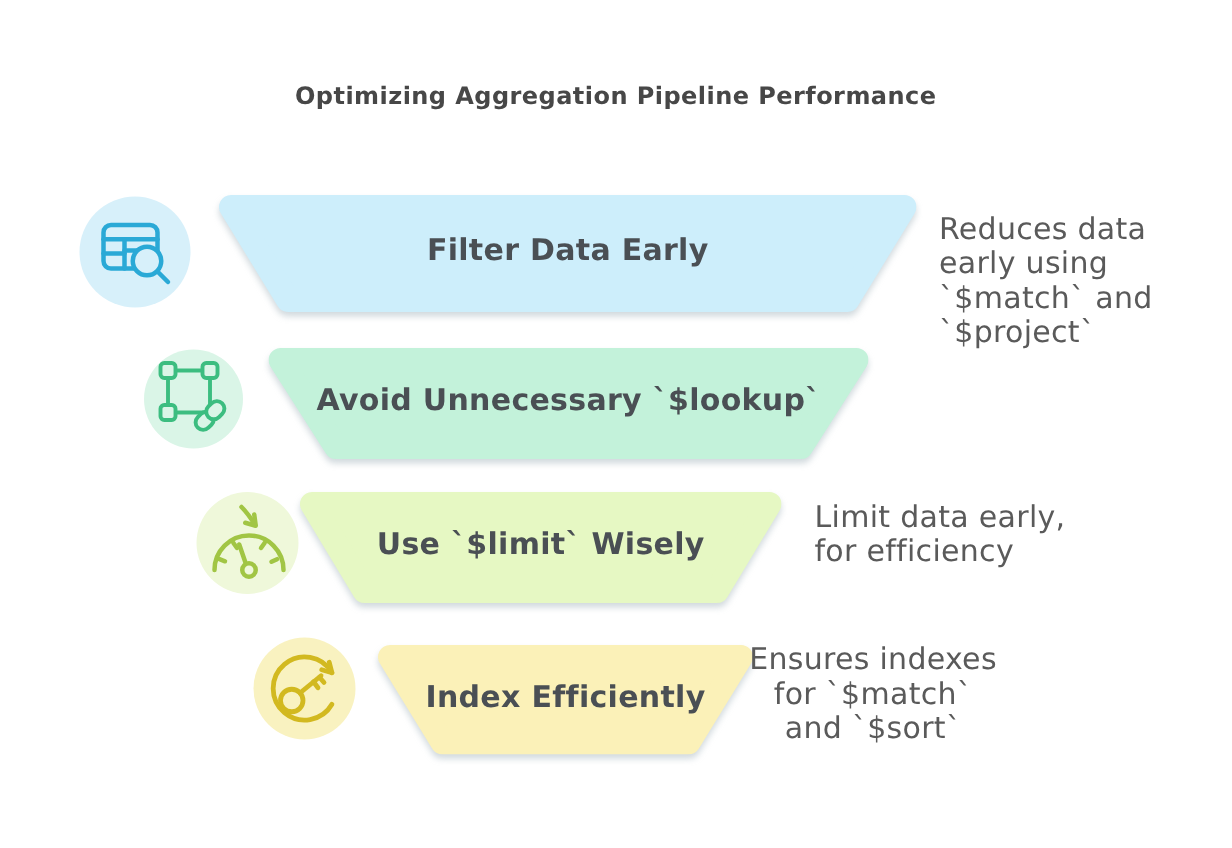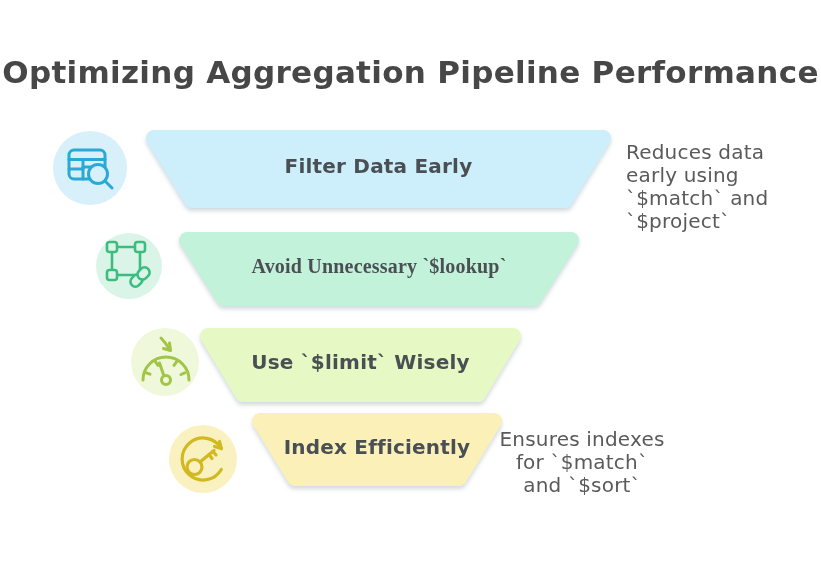--- a/index.html
+++ b/index.html
@@ -2,21 +2,21 @@
 <html><head>
 <meta charset="utf-8">
 <style>
   html,body{margin:0;padding:0;background:#ffffff;}
   .canvas{
     position:relative;width:821px;height:565px;background:#ffffff;
     font-family:"DejaVu Sans", sans-serif;overflow:hidden;
   }
   .title{
     position:absolute;top:54px;left:0;width:821px;text-align:center;
-    font-size:31px;font-weight:bold;color:#474747;letter-spacing:.3px;
+    font-size:16px;font-weight:bold;color:#474747;letter-spacing:.3px;
   }
   .stage{position:absolute;}
   .stage svg{display:block;filter:drop-shadow(0 3px 2px rgba(125,150,160,.35));}
   .stage-label{
     position:absolute;top:0;left:0;right:0;bottom:6px;
     display:flex;align-items:center;justify-content:center;
     font-size:20px;font-weight:bold;color:#4a4f54;letter-spacing:.2px;
     text-align:right;pointer-events:none;
   }
   .annotation{
@@ -66,21 +66,21 @@
         <rect x="12" y="10" width="10" height="10" rx="2.5" fill="#daf5e7"></rect>
         <rect x="40" y="10" width="10" height="10" rx="2.5" fill="#daf5e7"></rect>
         <rect x="12" y="38" width="10" height="10" rx="2.5" fill="#daf5e7"></rect>
         <g transform="translate(45,45) rotate(-45)">
           <rect x="-11.5" y="-5" width="13" height="10" rx="5" fill="#daf5e7"></rect>
           <rect x="-1.5" y="-5" width="13" height="10" rx="5" fill="#daf5e7"></rect>
         </g>
       </g>
     </svg>
   </div>
-  <div class="stage" style="left:179px;top:232px;width:400px;height:74px;font-family:Liberation Serif, serif;">
+  <div class="stage" style="left:179px;top:232px;width:400px;height:74px;">
     <svg width="400" height="74" viewBox="0 0 400 74">
       <path d="M8,8 L392,8 L355,66 L45,66 Z" fill="#c3f2da" stroke="#c3f2da" stroke-width="16" stroke-linejoin="round"></path>
     </svg>
     <div class="stage-label">Avoid Unnecessary `$lookup`</div>
   </div>
 
   <div class="icon-badge" style="left:130px;top:327px;">
     <svg width="70" height="70" viewBox="0 0 70 70">
       <circle cx="35" cy="35" r="34" fill="#eff8da"></circle>
       <g fill="none" stroke="#a1c544" stroke-width="3" stroke-linecap="round" stroke-linejoin="round">
@@ -95,35 +95,37 @@
         <circle cx="36" cy="53" r="4.5" fill="#eff8da"></circle>
       </g>
     </svg>
   </div>
   <div class="stage" style="left:200px;top:328px;width:321px;height:74px;">
     <svg width="321" height="74" viewBox="0 0 321 74">
       <path d="M8,8 L313,8 L278,66 L43,66 Z" fill="#e6f8c3" stroke="#e6f8c3" stroke-width="16" stroke-linejoin="round"></path>
     </svg>
     <div class="stage-label">Use `$limit` Wisely</div>
   </div>
+  <div class="annotation" style="left:543px;top:333px;width:180px;">Limit data early,
+for efficiency</div>
 
   <div class="icon-badge" style="left:168px;top:424px;">
     <svg width="70" height="70" viewBox="0 0 70 70">
       <circle cx="35" cy="35" r="34" fill="#f9f2c0"></circle>
       <g fill="none" stroke="#d2b920" stroke-width="3.2" stroke-linecap="round" stroke-linejoin="round">
         <path d="M53.3,45.5 A21,21 0 1 1 53.3,24.5"></path>
         <polyline points="46.5,22.5 53.3,24.5 51.5,17.5"></polyline>
         <circle cx="26.5" cy="43" r="7.5"></circle>
         <line x1="32" y1="38" x2="46" y2="26.5"></line>
         <line x1="41" y1="30.5" x2="44" y2="34.5"></line>
         <line x1="45" y1="27.5" x2="48" y2="31"></line>
       </g>
     </svg>
   </div>
-  <div class="stage" style="left:252px;top:413px;width:250px;height:73px;">
+  <div class="stage" style="left:252px;top:430px;width:250px;height:73px;">
     <svg width="250" height="73" viewBox="0 0 250 73">
       <path d="M8,8 L242,8 L207,65 L43,65 Z" fill="#fbf1b8" stroke="#fbf1b8" stroke-width="16" stroke-linejoin="round"></path>
     </svg>
     <div class="stage-label">Index Efficiently</div>
   </div>
   <div class="annotation" style="left:492px;top:428px;width:180px;text-align:center;">Ensures indexes
 for `$match`
 and `$sort`</div>
 
 </div>

